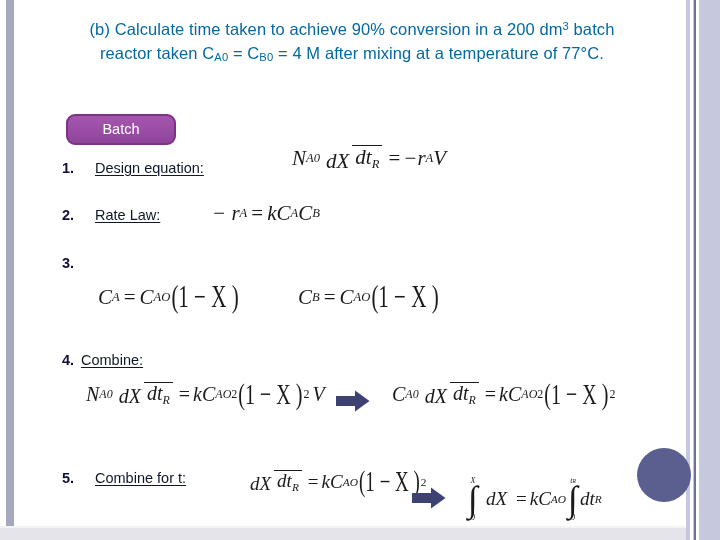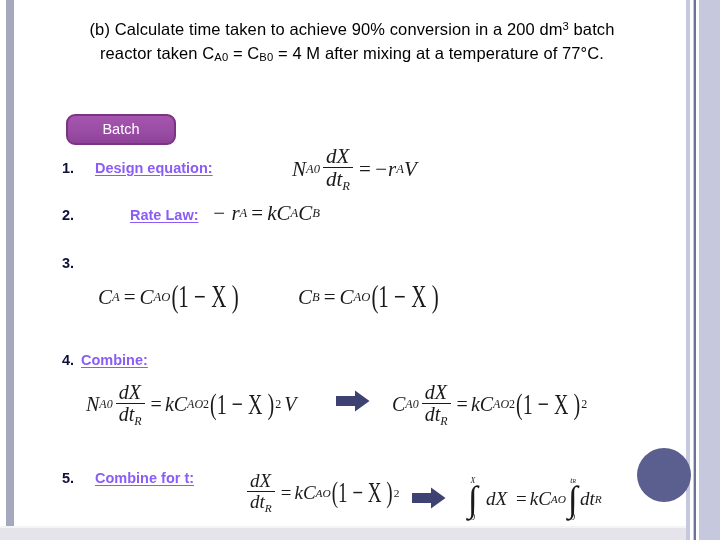--- a/index.html
+++ b/index.html
@@ -66,21 +66,21 @@
     background: #f4f4f7;
   }
 
   
   .title-block {
     position: absolute;
     left: 22px;
     top: 18px;
     width: 660px;
     text-align: center;
-    color: #000000;
+    color: #0369a1;
     font-size: 16.5px;
     font-weight: 400;
     line-height: 1.45;
     letter-spacing: 0.1px;
   }
   .title-line2 { display: block; }
   sub  { font-size: 0.68em; vertical-align: -0.22em; }
   sup  { font-size: 0.68em; vertical-align: 0.45em; }
 
   
@@ -102,40 +102,40 @@
 
   
   .step-num {
     position: absolute;
     color: #10103a;
     font-size: 14.5px;
     font-weight: bold;
   }
   .step-label {
     position: absolute;
-    color: #8b5cf6;
+    color: #0f172a;
     font-size: 14.5px;
-    font-weight: bold;
+    font-weight: normal;
     text-decoration: underline;
     text-underline-offset: 2px;
   }
 
   
   .math {
     position: absolute;
     font-family: "Liberation Serif", "DejaVu Serif", serif;
     font-style: italic;
     color: #1a1a1a;
     white-space: nowrap;
   }
   .mrow { display: inline-flex; align-items: center; }
   .frac {
     display: inline-flex;
-    flex-direction: column;
-    align-items: flex-start;
+    flex-direction: row;
+    align-items: flex-end;
     vertical-align: middle;
     margin: 0 3px;
   }
   .frac .num { padding: 0 3px; line-height: 1.05; }
   .frac .den { padding: 0 3px; line-height: 1.05; border-top: 1.3px solid #1a1a1a; }
   .sb { font-size: 0.6em; font-style: italic; vertical-align: -0.35em; }
   .sp { font-size: 0.6em; font-style: normal; vertical-align: 0.55em; }
   .upr { font-style: normal; }
   .paren {
     display: inline-block;
@@ -211,21 +211,21 @@
         <span class="den"><span>dt</span><span class="sb">R</span></span>
       </span>
       <span class="upr" style="margin:0 3px;">=</span>
       <span>−r</span>
         <span class="sb">A</span>
         <span>V</span>
     </span>
   </div>
 
   <div class="step-num" style="left:62px; top:207px;">2.</div>
-  <div class="step-label" style="left:95px; top:207px;margin-left:35px;">Rate Law:</div>
+  <div class="step-label" style="left:95px; top:207px;">Rate Law:</div>
 
   <div class="math" style="left:212px; top:201px; font-size:21px;">
     <span class="mrow">
       <span>− r</span>
         <span class="sb">A</span>
       <span class="upr" style="margin:0 4px;">=</span>
       <span>k</span>
         <span>C</span>
         <span class="sb">A</span>
         <span>C</span>

